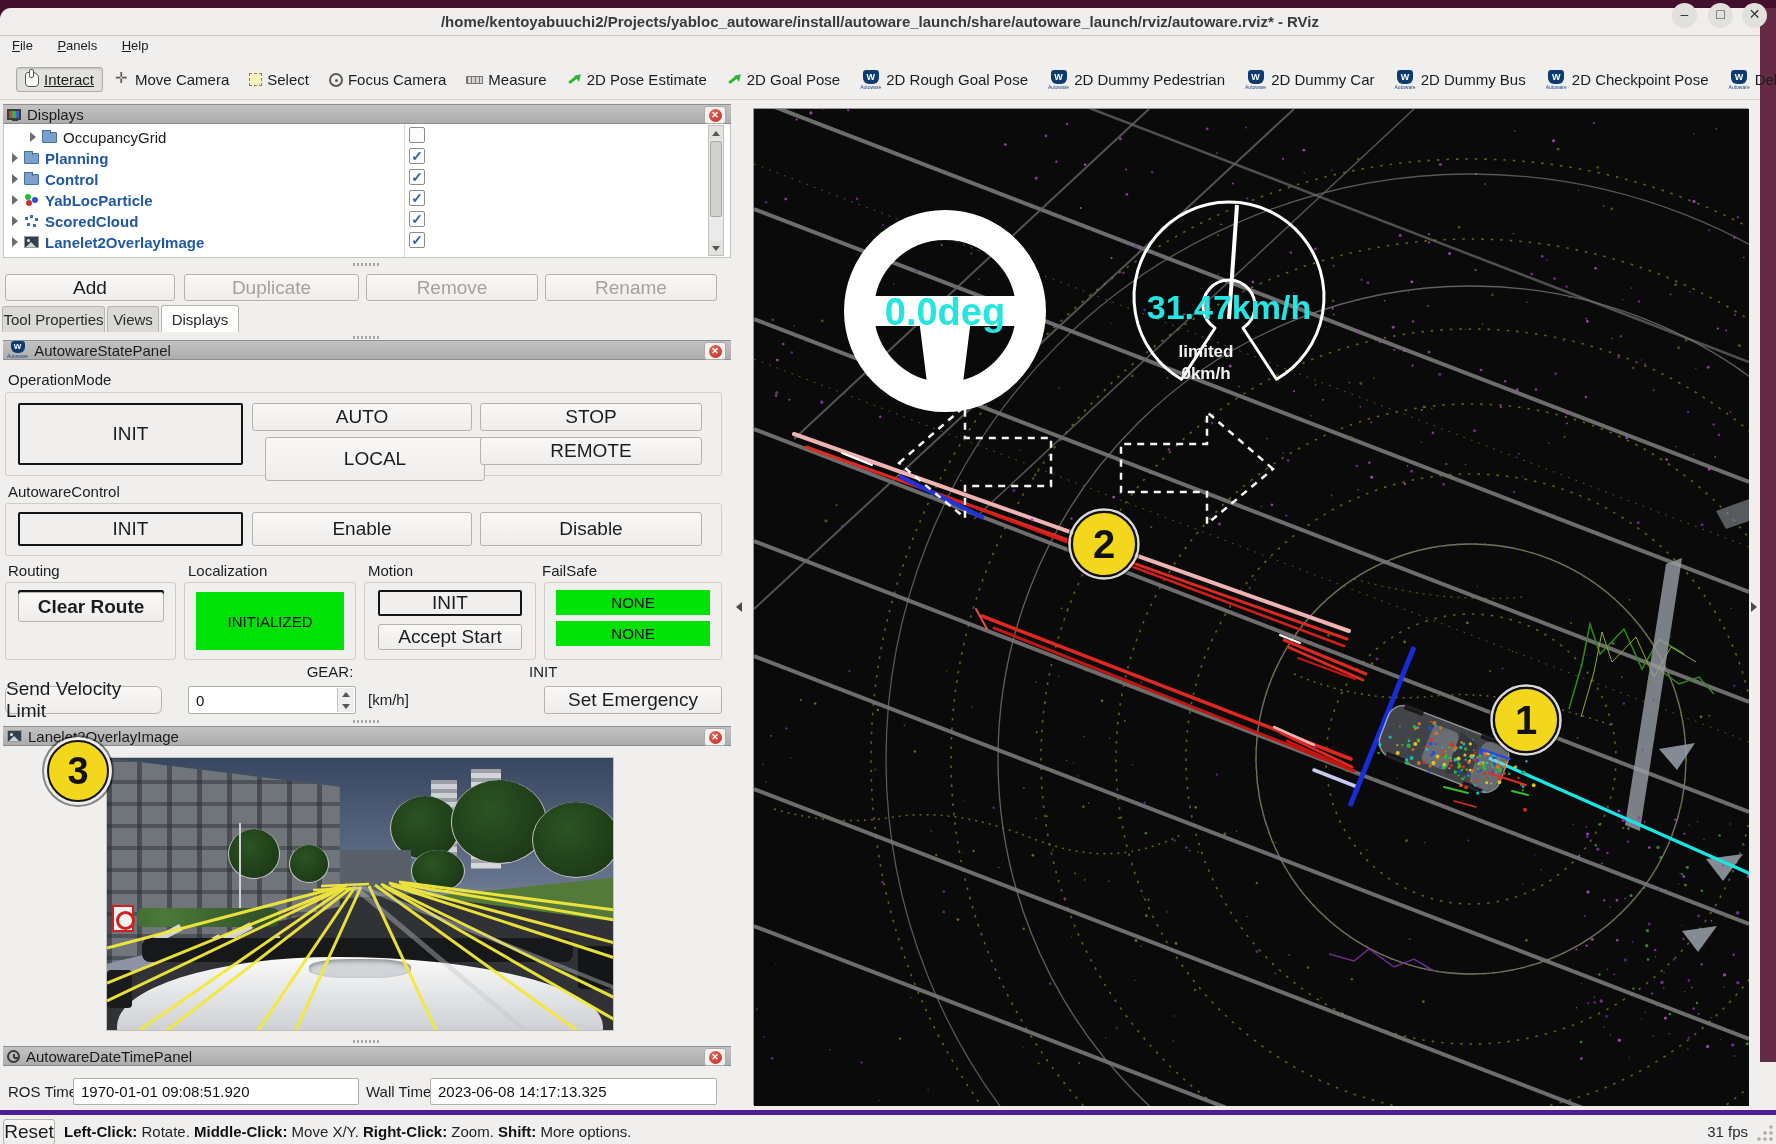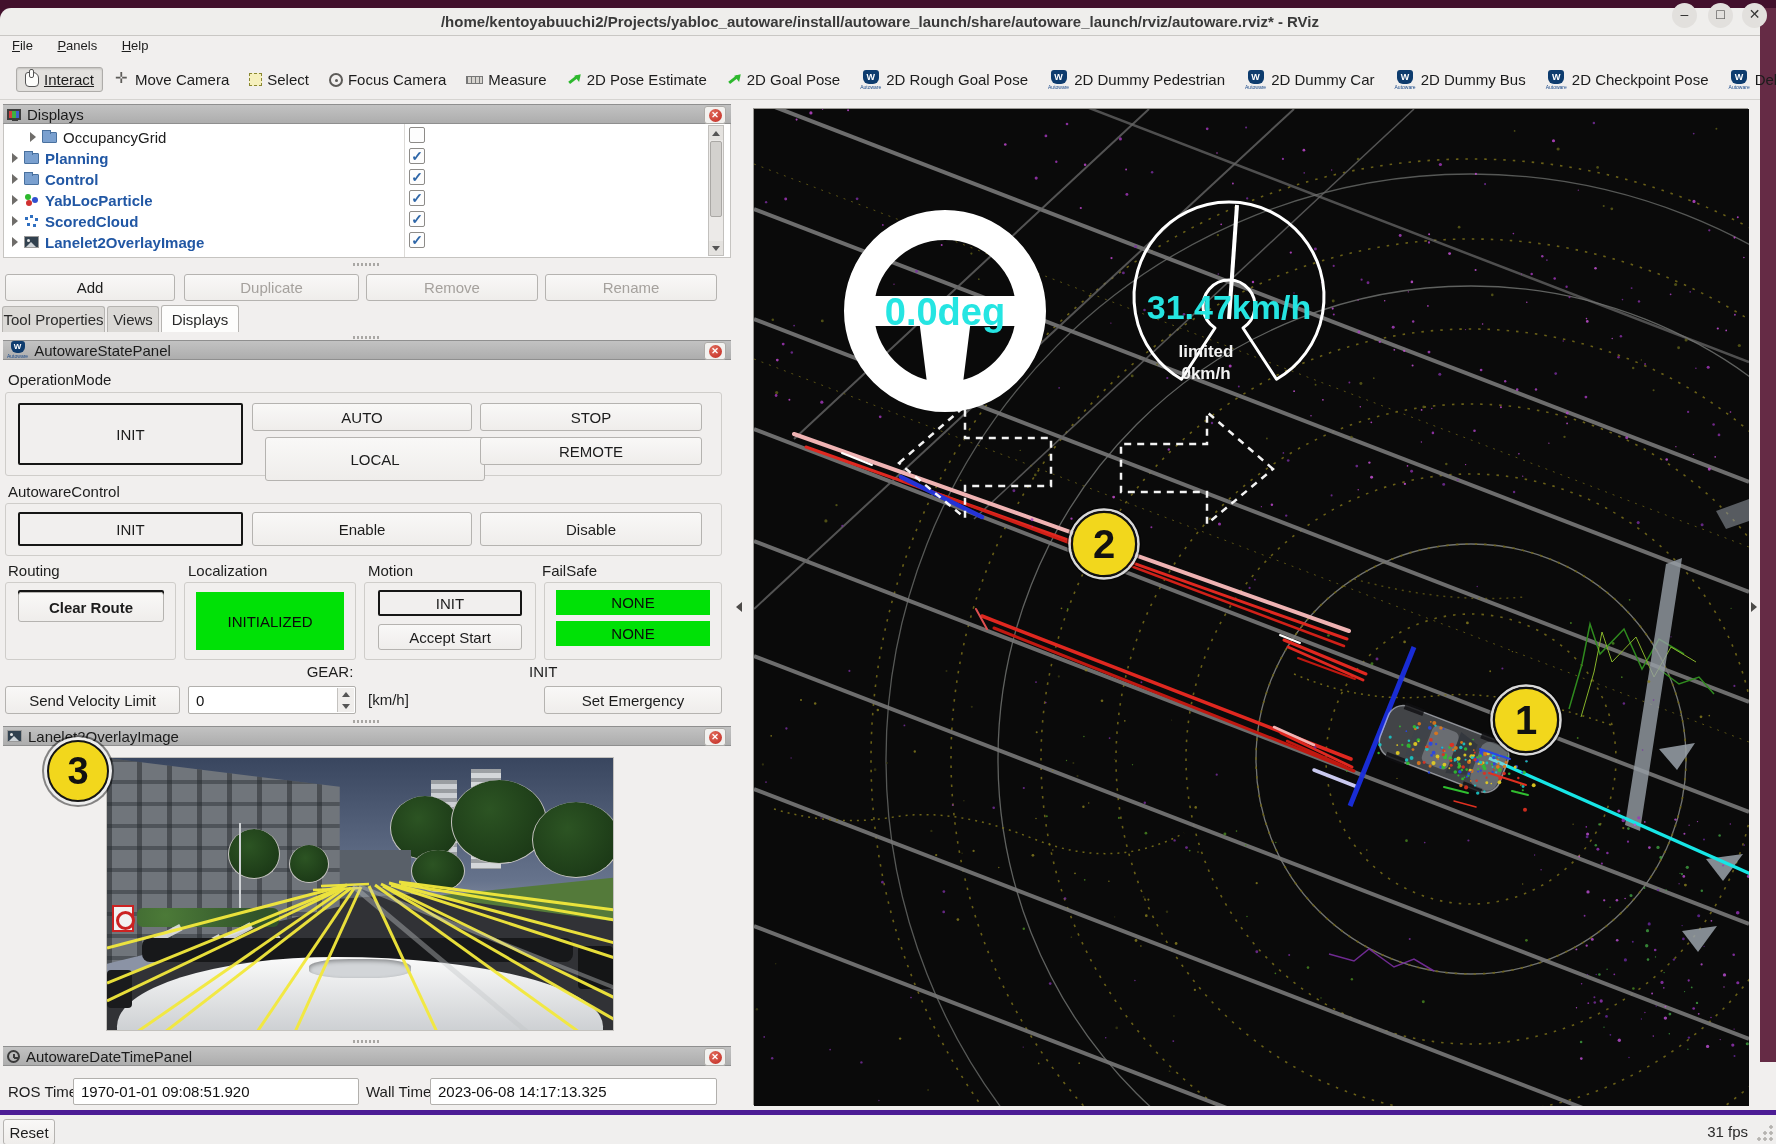--- a/index.html
+++ b/index.html
@@ -64,21 +64,21 @@
   .cbx{position:absolute;width:16px;height:16px;background:#fdfdfd;border:1px solid #8d8b88;border-radius:2px;text-align:center;line-height:14px;font-size:14px;font-weight:bold;color:transparent;}
   .cbx.on{color:#2e66a8;}
   .scrollbar{background:#eceae8;border:1px solid #c2c0bd;}
   .sb-btn{position:absolute;left:0;width:100%;height:14px;background:#e4e2df;display:flex;align-items:center;justify-content:center;}
   .sb-thumb{position:absolute;left:1px;width:12px;background:#d3d1ce;border:1px solid #aaa8a5;border-radius:2px;}
   .tri-up{width:0;height:0;border-left:4px solid transparent;border-right:4px solid transparent;border-bottom:5px solid #555;}
   .tri-down{width:0;height:0;border-left:4px solid transparent;border-right:4px solid transparent;border-top:5px solid #555;}
   .tri-left{width:0;height:0;border-top:5px solid transparent;border-bottom:5px solid transparent;border-right:6px solid #4c4a48;}
   .tri-right{width:0;height:0;border-top:5px solid transparent;border-bottom:5px solid transparent;border-left:6px solid #4c4a48;}
   
-  .btn{background:linear-gradient(#f9f8f7,#efedeb);border:1px solid #b5b3b0;border-radius:3px;display:flex;align-items:center;justify-content:center;font-size:15px;color:#1c1c1c;}
+  .btn{background:linear-gradient(#f9f8f7,#efedeb);border:1px solid #b5b3b0;border-radius:3px;display:flex;align-items:center;justify-content:center;font-size:19px;color:#1c1c1c;}
   .btn.disabled{color:#a5a19d;}
   .btn.darkb{border:2px solid #161616;border-radius:2px;background:#f1efee;}
   .grn{background:#00e106;display:flex;align-items:center;justify-content:center;font-size:15px;color:#0b0b0b;}
   .gbox{border:1px solid #cfcdca;border-radius:3px;background:#f1efee;}
   .tab{position:absolute;top:306px;height:26px;background:#dbd9d6;border:1px solid #b6b4b1;border-bottom:none;border-radius:3px 3px 0 0;display:flex;align-items:center;justify-content:center;font-size:15px;color:#2a2a2a;}
   .tab.active{background:#fdfdfc;height:27px;top:305px;z-index:2;}
   .sec-label{font-size:15px;color:#1d1d1d;}
   .dots{position:absolute;width:26px;height:3px;background:repeating-linear-gradient(90deg,#a9a7a4 0 2px,transparent 2px 4px);}
   .input{background:#fff;border:1px solid #b2b0ad;border-radius:2px;font-size:15px;color:#111;display:flex;align-items:center;padding-left:7px;}
   .spin{position:absolute;right:1px;top:1px;bottom:1px;width:17px;border-left:1px solid #c4c2bf;display:flex;flex-direction:column;align-items:center;justify-content:space-around;background:#f0eeec;}
@@ -332,21 +332,21 @@
   <div class="abs btn darkb" style="left:18px;top:590px;width:146px;height:26px;">INIT</div>
   <div class="abs btn" style="left:18px;top:592px;width:146px;height:30px;font-weight:bold;">Clear Route</div>
   <div class="abs grn" style="left:196px;top:592px;width:148px;height:58px;">INITIALIZED</div>
   <div class="abs btn darkb" style="left:378px;top:590px;width:144px;height:26px;">INIT</div>
   <div class="abs btn" style="left:378px;top:624px;width:144px;height:26px;">Accept Start</div>
   <div class="abs grn" style="left:556px;top:590px;width:154px;height:25px;">NONE</div>
   <div class="abs grn" style="left:556px;top:621px;width:154px;height:25px;">NONE</div>
 
   <div class="abs sec-label" style="left:270px;top:663px;width:120px;text-align:center;">GEAR:</div>
   <div class="abs sec-label" style="left:529px;top:663px;">INIT</div>
-  <div class="abs btn" style="left:5px;top:686px;width:175px;height:28px;">Send Velocity Limit</div>
+  <div class="abs btn" style="left:5px;top:686px;width:157px;height:28px;border-radius:6px;">Send Velocity Limit</div>
   <div class="abs input" style="left:188px;top:686px;width:168px;height:28px;">
     <span>0</span>
     <span class="spin">
         <span class="tri-up"></span>
         <span class="tri-down"></span>
       </span>
   </div>
   <div class="abs sec-label" style="left:368px;top:691px;">[km/h]</div>
   <div class="abs btn" style="left:544px;top:686px;width:178px;height:28px;">Set Emergency</div>
   <div class="dots" style="left:353px;top:720px;"></div>
@@ -1238,17 +1238,20 @@
         <circle cx="772" cy="611" r="36.5" fill="none" stroke="rgba(0,0,0,0.5)" stroke-width="1.5"></circle>
         <circle cx="772" cy="611" r="34.5" fill="none" stroke="#d8d8d8" stroke-width="2.5"></circle>
         <circle cx="772" cy="611" r="32" fill="#f2d71c" stroke="#111" stroke-width="2"></circle>
         <text x="772" y="625" text-anchor="middle" font-size="40" font-weight="bold" fill="#111">1</text>
       </g>
     </svg>
   </div>
 
   <div class="abs statusbar">
     <div class="abs btn" style="left:3px;top:4px;width:52px;height:26px;">Reset</div>
+    <div class="abs help" style="left:64px;top:8px;">
+      <b>Left-Click:</b><span> Rotate.  </span><b>Middle-Click:</b><span> Move X/Y.  </span><b>Right-Click:</b><span> Zoom.  </span><b>Shift:</b><span> More options.</span>
+    </div>
     <div class="abs" style="right:28px;top:8px;font-size:15px;color:#2a2a2a;">31 fps</div>
     <div class="abs grip"></div>
   </div>
 
 </div>
 
 </body></html>

